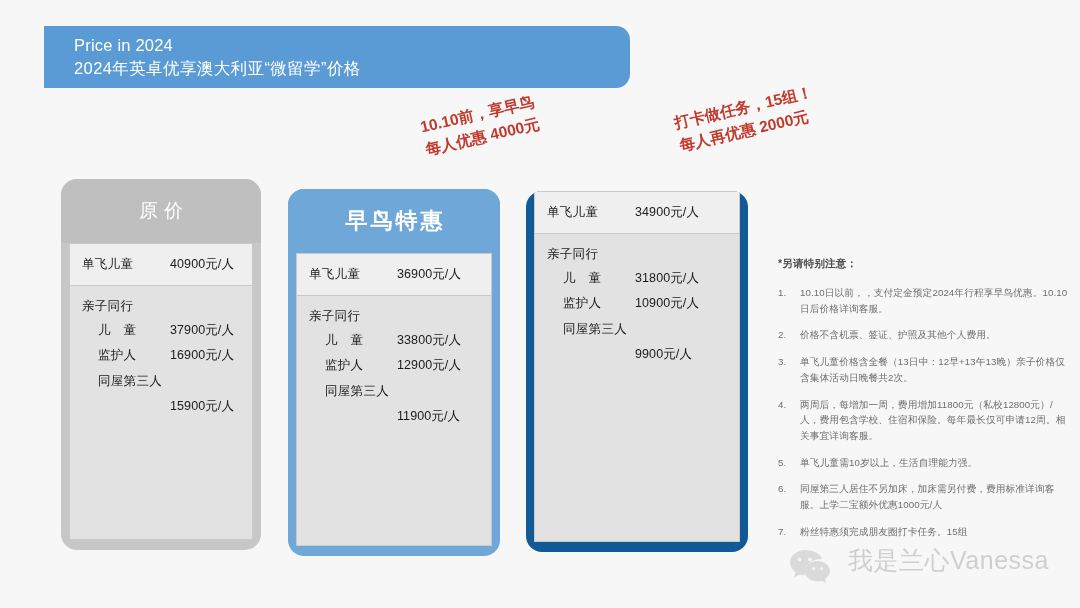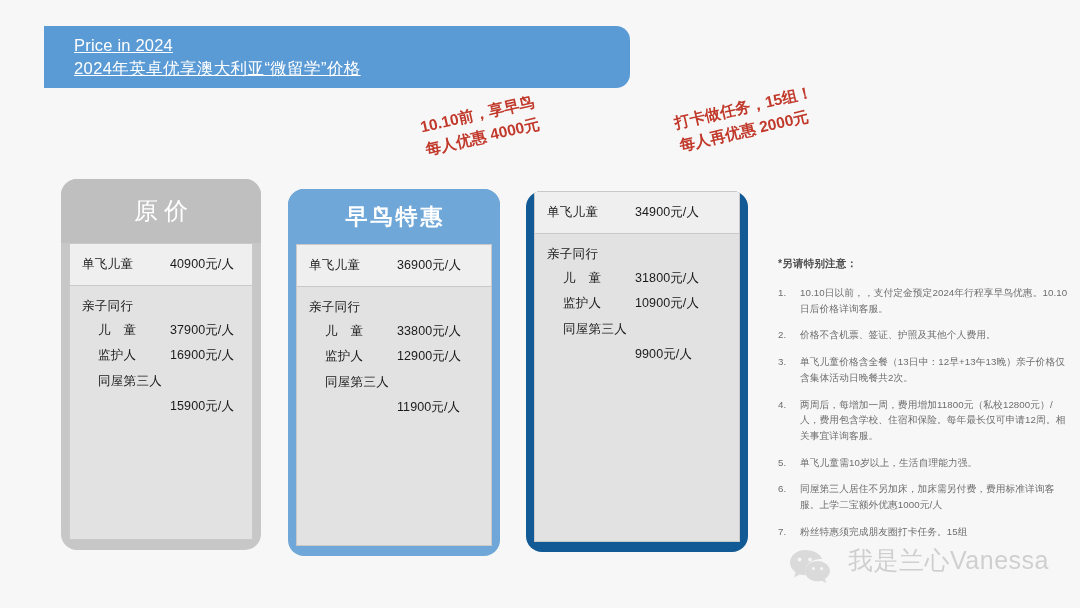--- a/index.html
+++ b/index.html
@@ -29,21 +29,20 @@
     left: 44px;
     top: 26px;
     width: 586px;
     height: 62px;
     background: #5b9bd5;
     border-top-right-radius: 14px;
     border-bottom-right-radius: 14px;
     color: #ffffff;
     padding: 8px 0 0 30px;
     line-height: 1.38;
-    text-decoration: underline;
   }
   #title-banner .t-en {
     font-size: 16.5px;
     letter-spacing: .2px;
     font-weight: 400;
   }
   #title-banner .t-cn {
     font-size: 16.5px;
     letter-spacing: .4px;
     font-weight: 400;
@@ -148,33 +147,33 @@
   .row.val-only .lbl { visibility: hidden; }
 
   
   #card-original {
     left: 61px; top: 179px; width: 200px; height: 371px;
     background: #c7c7c7;
   }
   #card-original .card-header {
     height: 64px;
     background: #bfbfbf;
-    font-size: 24px;
+    font-size: 19px;
     letter-spacing: 6px;
     font-weight: 400;
     padding-left: 6px;
   }
 
   
   #card-earlybird {
     left: 288px; top: 189px; width: 212px; height: 367px;
     background: #6fa8d8;
   }
   #card-earlybird .card-header {
-    height: 55px;
+    height: 64px;
     background: #6fa8d8;
     font-size: 22px;
     letter-spacing: 3px;
     font-weight: 700;
     padding-left: 3px;
   }
 
   
   #card-loyalfan {
     left: 526px; top: 191px; width: 222px; height: 361px;

